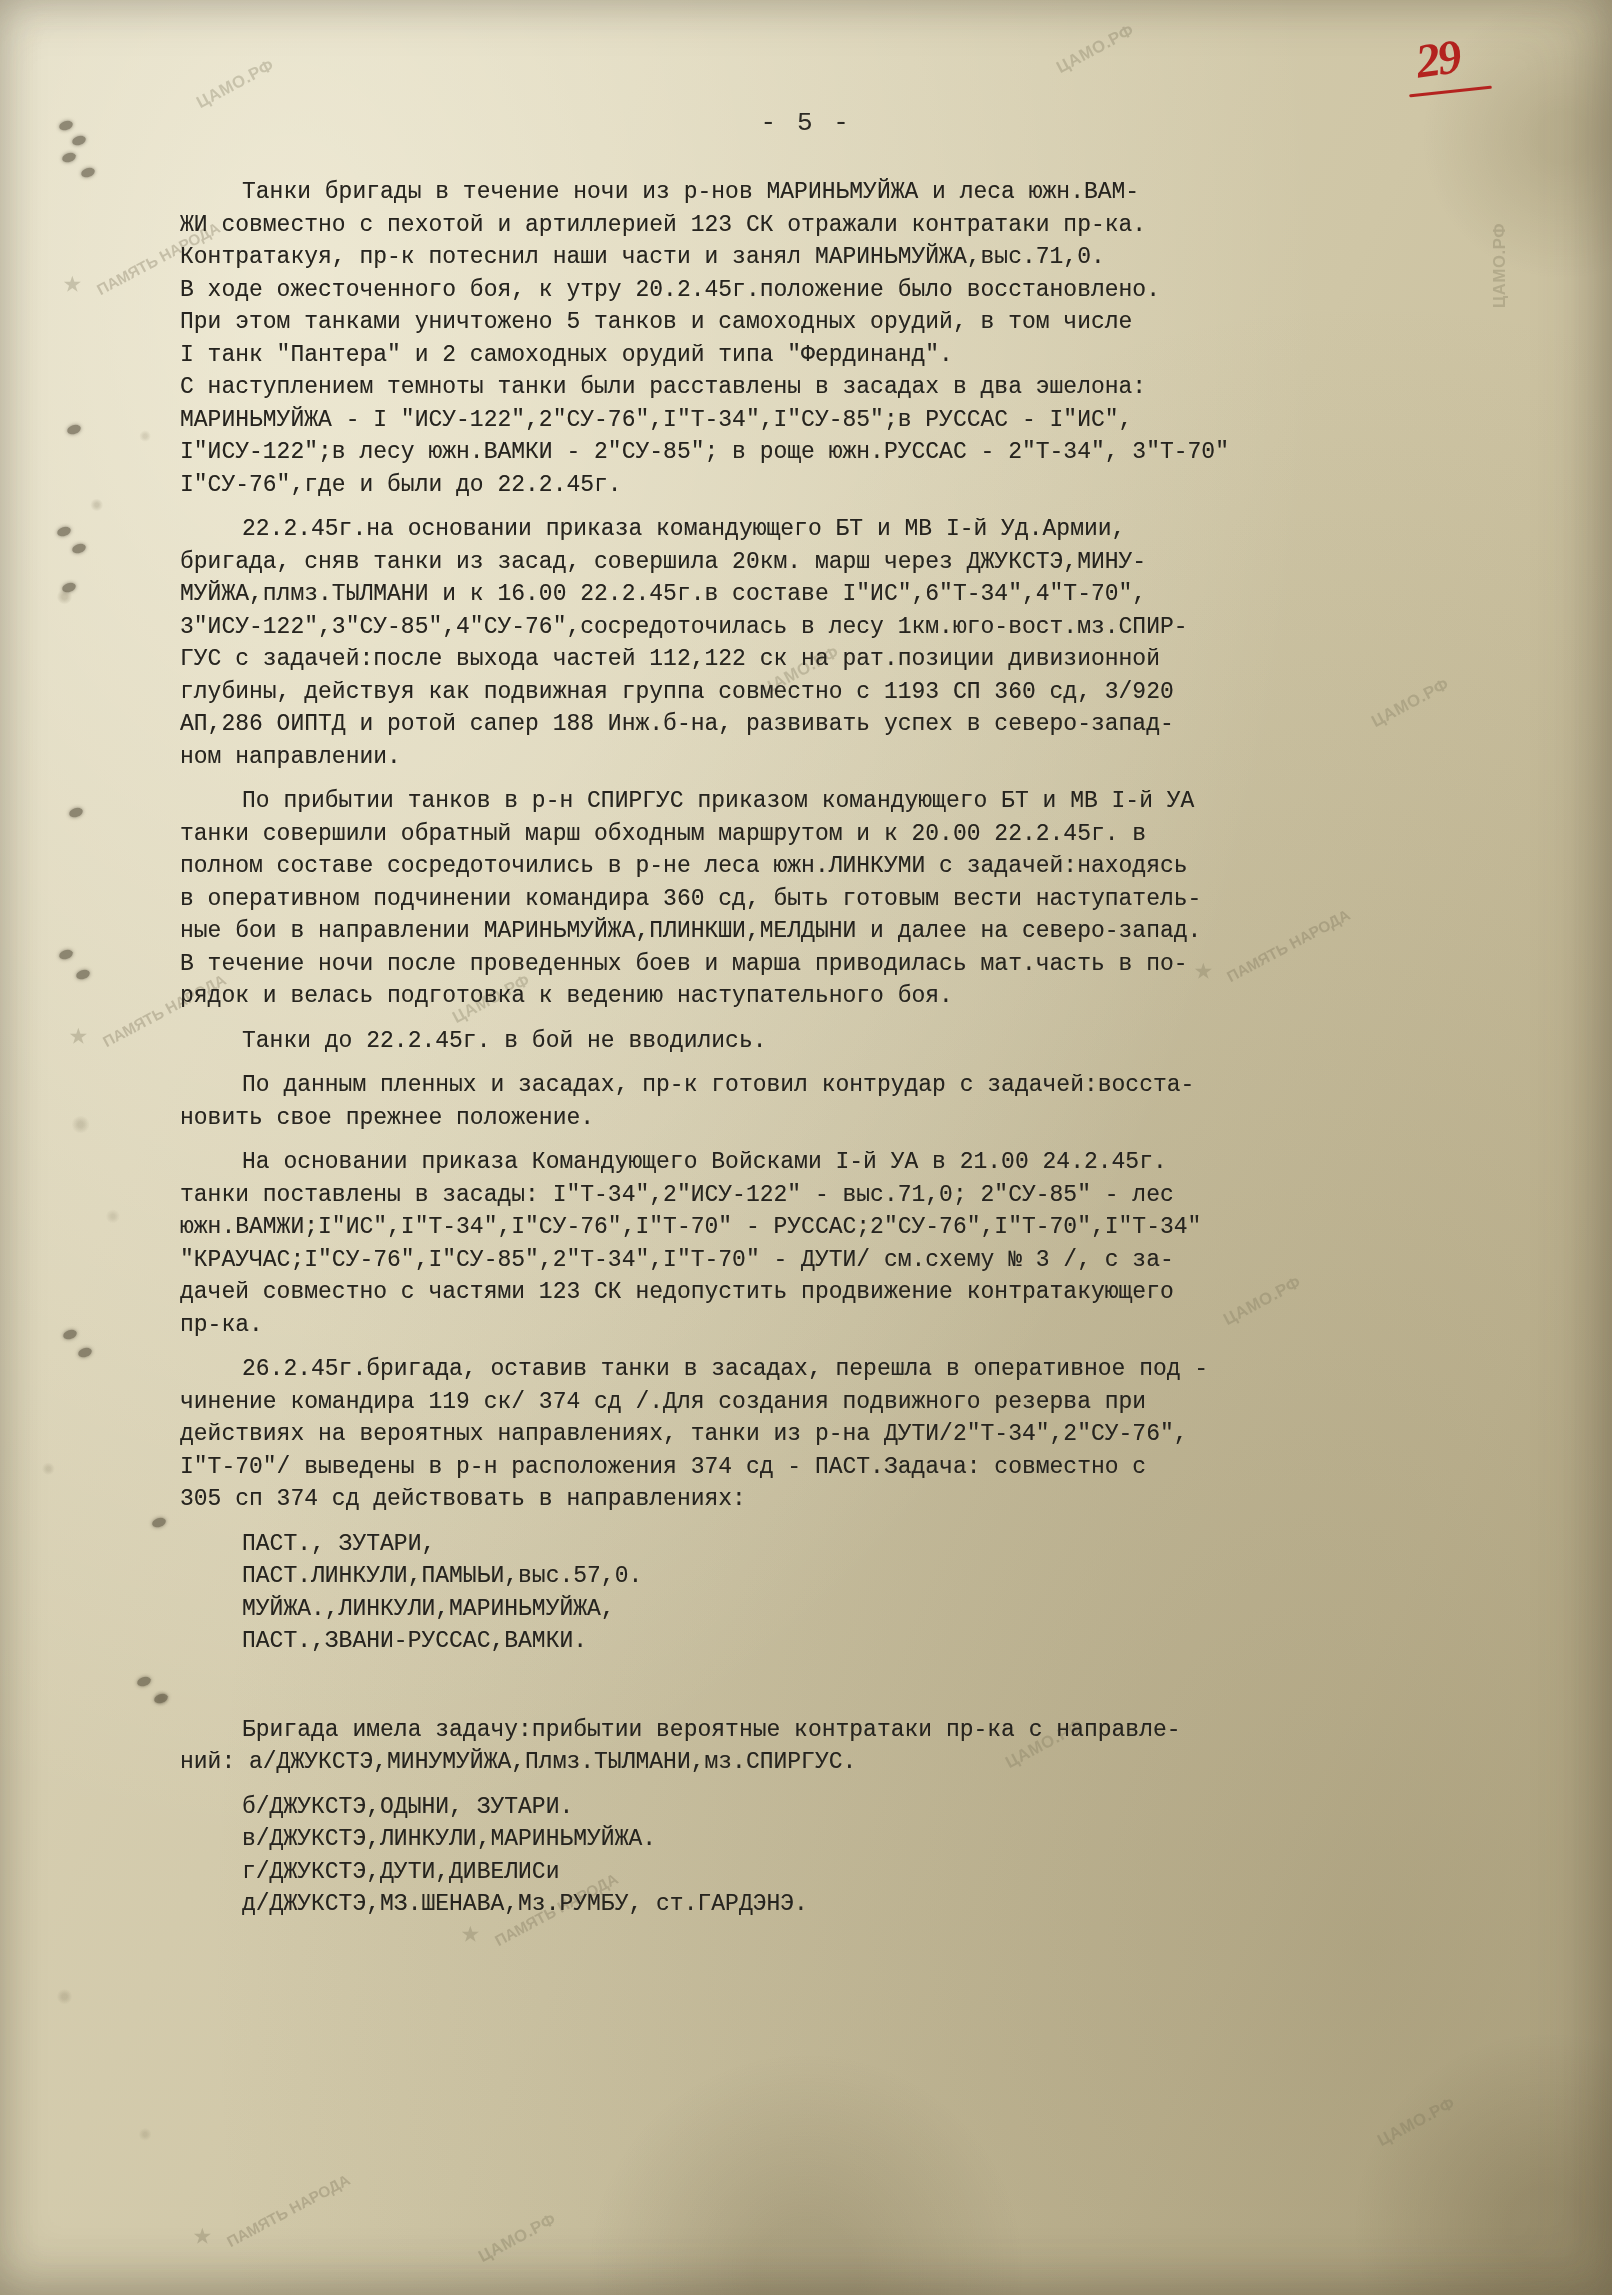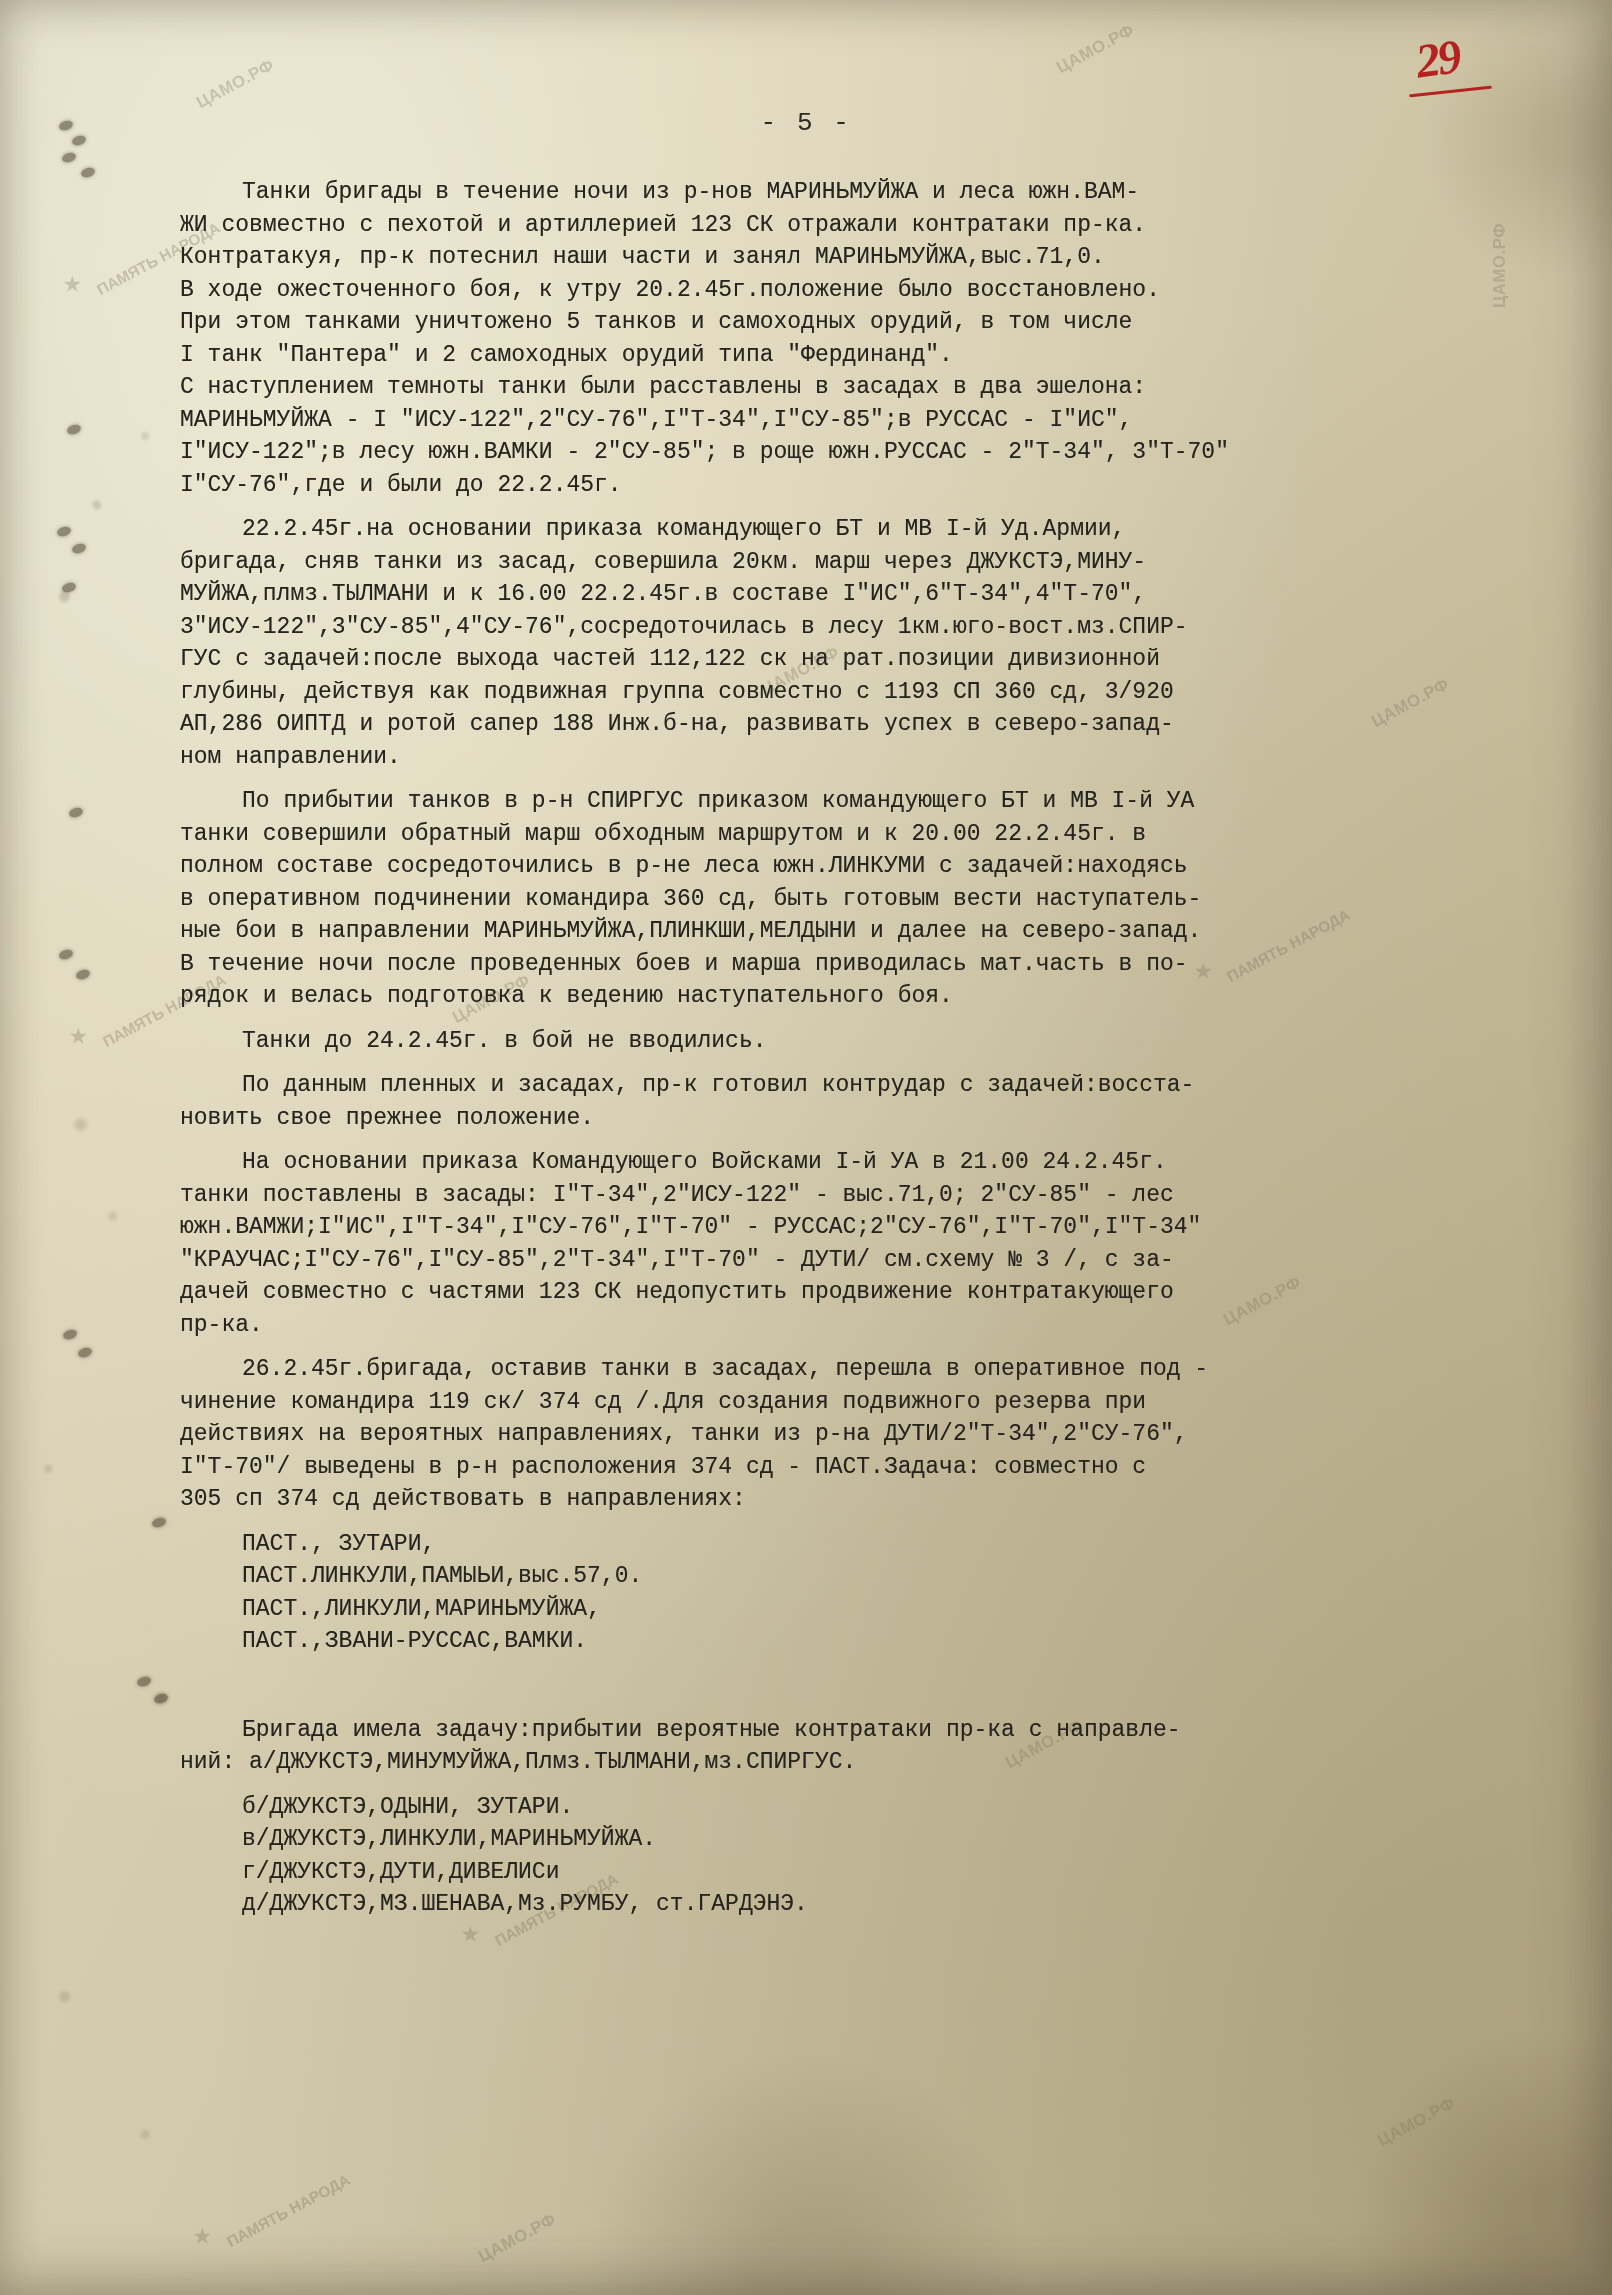--- a/index.html
+++ b/index.html
@@ -221,37 +221,37 @@
 глубины, действуя как подвижная группа совместно с 1193 СП 360 сд, 3/920
 АП,286 ОИПТД и ротой сапер 188 Инж.б-на, развивать успех в северо-запад-
 ном направлении.</p>
       <p class="ind">По прибытии танков в р-н СПИРГУС приказом командующего БТ и МВ I-й УА
 танки совершили обратный марш обходным маршрутом и к 20.00 22.2.45г. в
 полном составе сосредоточились в р-не леса южн.ЛИНКУМИ с задачей:находясь
 в оперативном подчинении командира 360 сд, быть готовым вести наступатель-
 ные бои в направлении МАРИНЬМУЙЖА,ПЛИНКШИ,МЕЛДЫНИ и далее на северо-запад.
 В течение ночи после проведенных боев и марша приводилась мат.часть в по-
 рядок и велась подготовка к ведению наступательного боя.</p>
-      <p class="ind">Танки до 24.2.45г. в бой не вводились.</p>
+      <p class="ind">Танки до 22.2.45г. в бой не вводились.</p>
       <p class="ind">По данным пленных и засадах, пр-к готовил контрудар с задачей:восста-
 новить свое прежнее положение.</p>
       <p class="ind">На основании приказа Командующего Войсками I-й УА в 21.00 24.2.45г.
 танки поставлены в засады: I"Т-34",2"ИСУ-122" - выс.71,0; 2"СУ-85" - лес
 южн.ВАМЖИ;I"ИС",I"Т-34",I"СУ-76",I"Т-70" - РУССАС;2"СУ-76",I"Т-70",I"Т-34"
 "КРАУЧАС;I"СУ-76",I"СУ-85",2"Т-34",I"Т-70" - ДУТИ/ см.схему № 3 /, с за-
 дачей совместно с частями 123 СК недопустить продвижение контратакующего
 пр-ка.</p>
       <p class="ind">26.2.45г.бригада, оставив танки в засадах, перешла в оперативное под -
 чинение командира 119 ск/ 374 сд /.Для создания подвижного резерва при
 действиях на вероятных направлениях, танки из р-на ДУТИ/2"Т-34",2"СУ-76",
 I"Т-70"/ выведены в р-н расположения 374 сд - ПАСТ.Задача: совместно с
 305 сп 374 сд действовать в направлениях:</p>
       <p class="lv1">ПАСТ., ЗУТАРИ,
 ПАСТ.ЛИНКУЛИ,ПАМЫЬИ,выс.57,0.
-ПАСТ.,ЛИНКУЛИ,МАРИНЬМУЙЖА,
+МУЙЖА.,ЛИНКУЛИ,МАРИНЬМУЙЖА,
 ПАСТ.,ЗВАНИ-РУССАС,ВАМКИ.</p>
       <p class="blank"></p>
       <p class="ind">Бригада имела задачу:прибытии вероятные контратаки пр-ка с направле-
 ний: а/ДЖУКСТЭ,МИНУМУЙЖА,Плмз.ТЫЛМАНИ,мз.СПИРГУС.</p>
       <p class="lv1">б/ДЖУКСТЭ,ОДЫНИ, ЗУТАРИ.
 в/ДЖУКСТЭ,ЛИНКУЛИ,МАРИНЬМУЙЖА.
 г/ДЖУКСТЭ,ДУТИ,ДИВЕЛИСи
 д/ДЖУКСТЭ,МЗ.ШЕНАВА,Мз.РУМБУ, ст.ГАРДЭНЭ.</p>
     </div>
 

